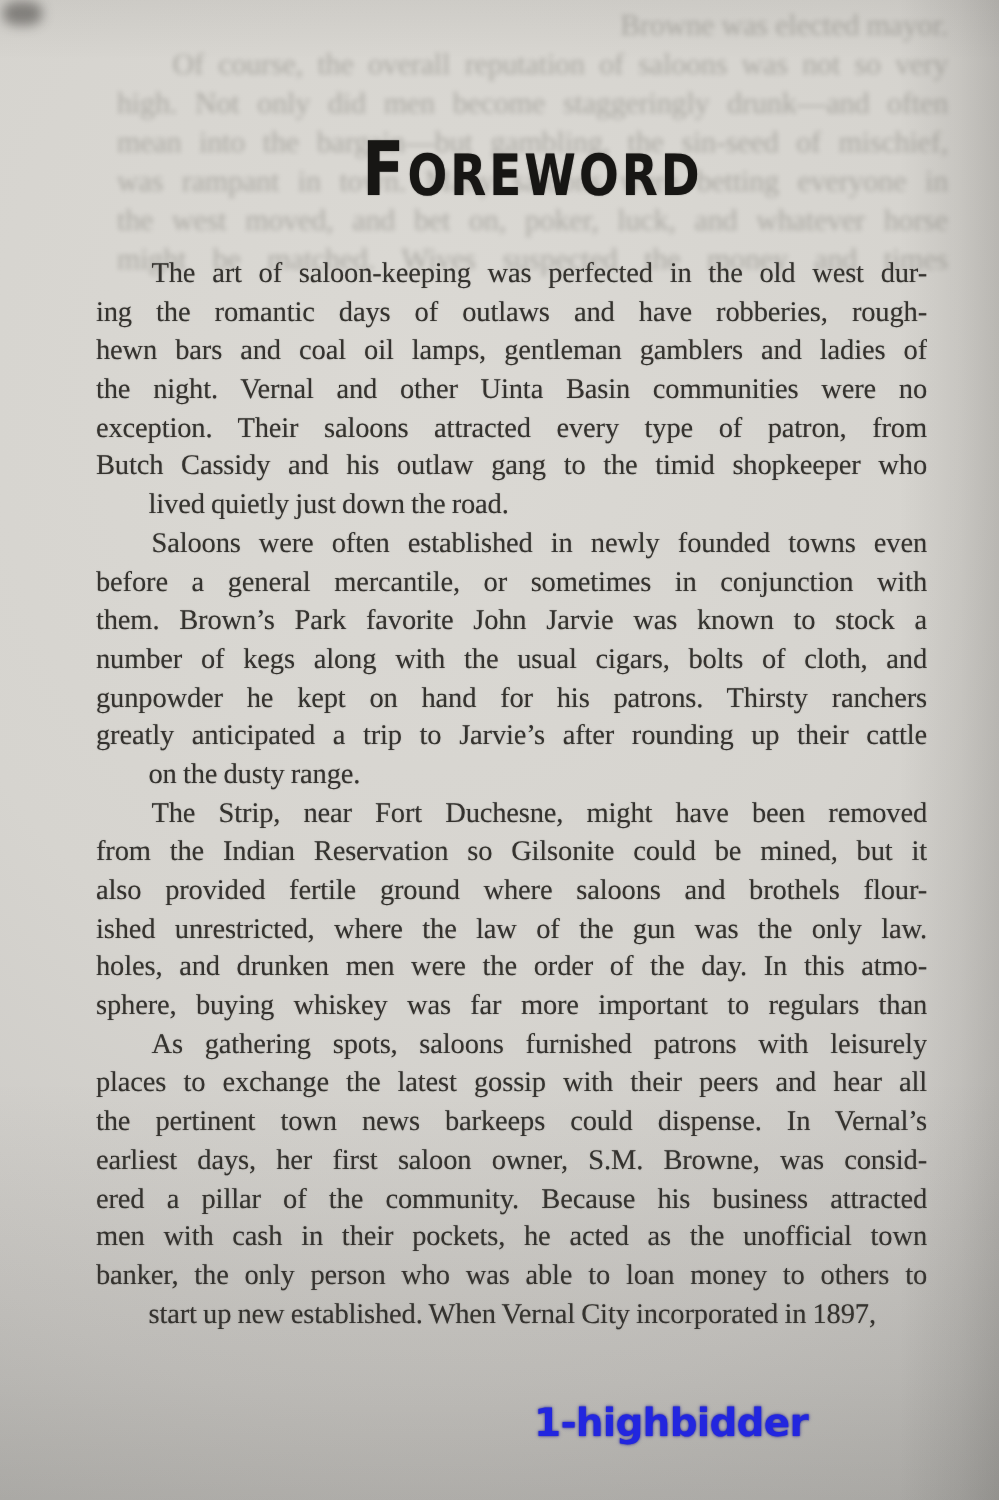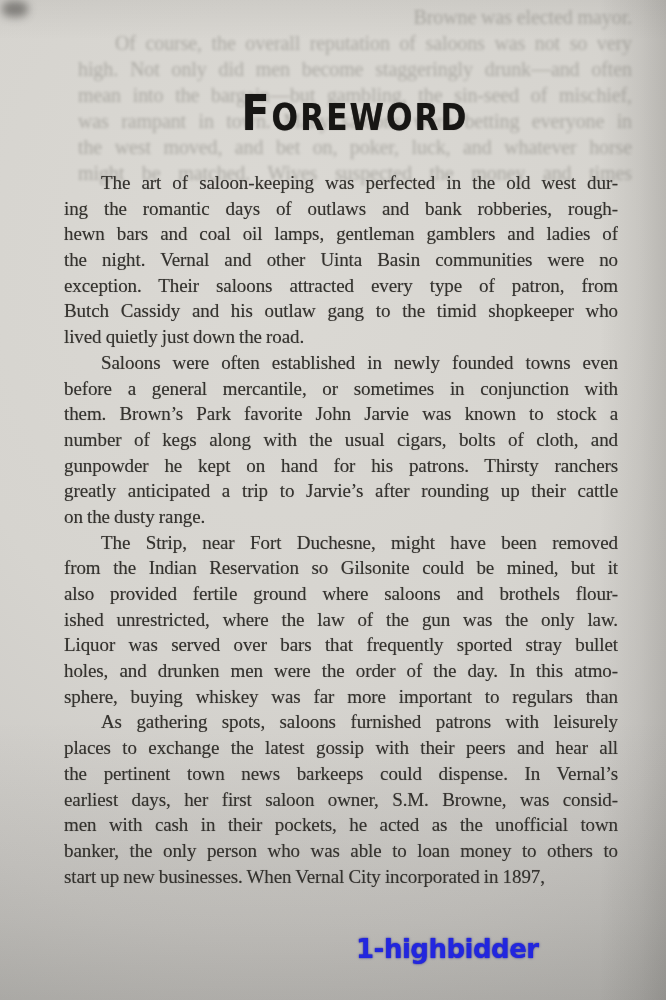--- a/index.html
+++ b/index.html
@@ -43,21 +43,21 @@
   .title .rest{font-size:38px;}
   
   .body-text{
     position:absolute;left:64px;top:170px;width:554px;
     font-size:19px;line-height:25.7px;color:#35332f;
     letter-spacing:-.1px;word-spacing:-.5px;
     text-shadow:0 0 .8px rgba(53,51,47,.5);
   }
   .ln{height:25.7px;overflow:hidden;text-align:justify;text-align-last:justify;}
   .ln.ind{text-indent:37px;}
-  .ln.last{text-align-last:left;}
+  .ln.last{text-align-last:left;margin-left:35px;}
   
   .watermark{
     position:absolute;left:356px;top:936px;
     font-family:"DejaVu Sans", sans-serif;font-weight:bold;
     font-size:26px;letter-spacing:-.5px;line-height:1;
     color:#2226df;
     text-shadow:0 0 1.5px rgba(16,16,150,.8), 0 0 3px rgba(16,16,150,.35);
     filter:blur(.3px);
     white-space:nowrap;
   }
@@ -76,44 +76,44 @@
       <div class="bln">mean into the bargain—but gambling, the sin-seed of mischief,</div>
       <div class="bln">was rampant in town. Many saloons were betting everyone in</div>
       <div class="bln">the west moved, and bet on, poker, luck, and whatever horse</div>
       <div class="bln">might be matched. Wives suspected the money and times</div>
     </div>
 
   <h1 class="title" style="margin:0;"><span class="initial">F</span><span class="rest">OREWORD</span></h1>
 
   <div class="body-text">
       <div class="ln ind">The art of saloon-keeping was perfected in the old west dur-</div>
-      <div class="ln">ing the romantic days of outlaws and bank robberies, rough-</div>
+      <div class="ln">ing the romantic days of outlaws and have robberies, rough-</div>
       <div class="ln">hewn bars and coal oil lamps, gentleman gamblers and ladies of</div>
       <div class="ln">the night. Vernal and other Uinta Basin communities were no</div>
       <div class="ln">exception. Their saloons attracted every type of patron, from</div>
       <div class="ln">Butch Cassidy and his outlaw gang to the timid shopkeeper who</div>
       <div class="ln last">lived quietly just down the road.</div>
       <div class="ln ind">Saloons were often established in newly founded towns even</div>
       <div class="ln">before a general mercantile, or sometimes in conjunction with</div>
       <div class="ln">them. Brown’s Park favorite John Jarvie was known to stock a</div>
       <div class="ln">number of kegs along with the usual cigars, bolts of cloth, and</div>
       <div class="ln">gunpowder he kept on hand for his patrons. Thirsty ranchers</div>
       <div class="ln">greatly anticipated a trip to Jarvie’s after rounding up their cattle</div>
       <div class="ln last">on the dusty range.</div>
       <div class="ln ind">The Strip, near Fort Duchesne, might have been removed</div>
       <div class="ln">from the Indian Reservation so Gilsonite could be mined, but it</div>
       <div class="ln">also provided fertile ground where saloons and brothels flour-</div>
       <div class="ln">ished unrestricted, where the law of the gun was the only law.</div>
-      <div class="ln">Liquor was served over bars that frequently sported stray bullet</div>
       <div class="ln">holes, and drunken men were the order of the day. In this atmo-</div>
       <div class="ln">sphere, buying whiskey was far more important to regulars than</div>
       <div class="ln ind">As gathering spots, saloons furnished patrons with leisurely</div>
       <div class="ln">places to exchange the latest gossip with their peers and hear all</div>
       <div class="ln">the pertinent town news barkeeps could dispense. In Vernal’s</div>
       <div class="ln">earliest days, her first saloon owner, S.M. Browne, was consid-</div>
+      <div class="ln">ered a pillar of the community. Because his business attracted</div>
       <div class="ln">men with cash in their pockets, he acted as the unofficial town</div>
       <div class="ln">banker, the only person who was able to loan money to others to</div>
-      <div class="ln last">start up new businesses. When Vernal City incorporated in 1897,</div>
+      <div class="ln last">start up new established. When Vernal City incorporated in 1897,</div>
     </div>
 
   <div class="watermark" style="color: rgb(34, 38, 223);">1-highbidder</div>
 
 </div>
 
 </body></html>

